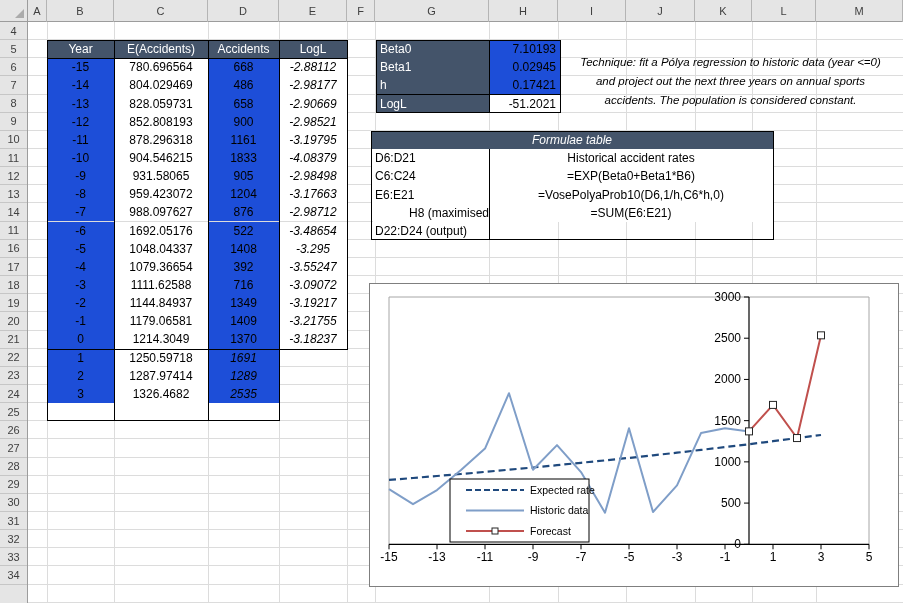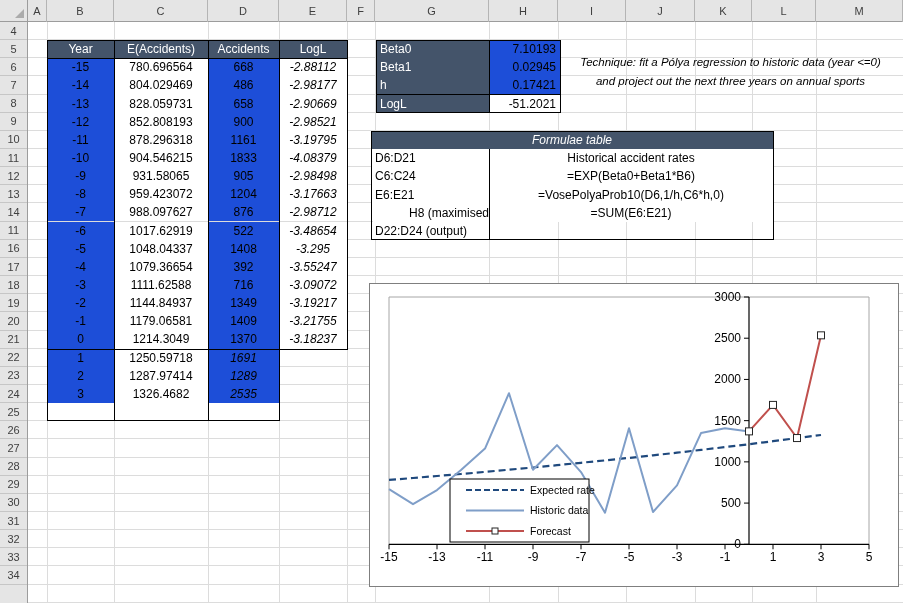--- a/index.html
+++ b/index.html
@@ -159,21 +159,21 @@
       <div class="acell c-center white ital" style="left: 232px; top: 127.05px; width: 68px; height: 18.15px;">-2.98498</div>
       <div class="acell c-center blue" style="left: 0px; top: 145.2px; width: 67px; height: 18.15px;">-8</div>
       <div class="acell c-center white" style="left: 67px; top: 145.2px; width: 94px; height: 18.15px;">959.423072</div>
       <div class="acell c-center blue" style="left: 161px; top: 145.2px; width: 71px; height: 18.15px;">1204</div>
       <div class="acell c-center white ital" style="left: 232px; top: 145.2px; width: 68px; height: 18.15px;">-3.17663</div>
       <div class="acell c-center blue" style="left: 0px; top: 163.35px; width: 67px; height: 18.15px;">-7</div>
       <div class="acell c-center white" style="left: 67px; top: 163.35px; width: 94px; height: 18.15px;">988.097627</div>
       <div class="acell c-center blue" style="left: 161px; top: 163.35px; width: 71px; height: 18.15px;">876</div>
       <div class="acell c-center white ital" style="left: 232px; top: 163.35px; width: 68px; height: 18.15px;">-2.98712</div>
       <div class="acell c-center blue" style="left: 0px; top: 181.5px; width: 67px; height: 18.15px;">-6</div>
-      <div class="acell c-center white" style="left: 67px; top: 181.5px; width: 94px; height: 18.15px;">1017.62919</div>
+      <div class="acell c-center white" style="left: 67px; top: 181.5px; width: 94px; height: 18.15px;">1692.05176</div>
       <div class="acell c-center blue" style="left: 161px; top: 181.5px; width: 71px; height: 18.15px;">522</div>
       <div class="acell c-center white ital" style="left: 232px; top: 181.5px; width: 68px; height: 18.15px;">-3.48654</div>
       <div class="acell c-center blue" style="left: 0px; top: 199.65px; width: 67px; height: 18.15px;">-5</div>
       <div class="acell c-center white" style="left: 67px; top: 199.65px; width: 94px; height: 18.15px;">1048.04337</div>
       <div class="acell c-center blue" style="left: 161px; top: 199.65px; width: 71px; height: 18.15px;">1408</div>
       <div class="acell c-center white ital" style="left: 232px; top: 199.65px; width: 68px; height: 18.15px;">-3.295</div>
       <div class="acell c-center blue" style="left: 0px; top: 217.8px; width: 67px; height: 18.15px;">-4</div>
       <div class="acell c-center white" style="left: 67px; top: 217.8px; width: 94px; height: 18.15px;">1079.36654</div>
       <div class="acell c-center blue" style="left: 161px; top: 217.8px; width: 71px; height: 18.15px;">392</div>
       <div class="acell c-center white ital" style="left: 232px; top: 217.8px; width: 68px; height: 18.15px;">-3.55247</div>
@@ -242,20 +242,21 @@
       <div class="bline" style="left: 0px; top: 0px; width: 1px; height: 108.9px;"></div>
       <div class="bline" style="left: 118px; top: 18.15px; width: 1px; height: 90.75px;"></div>
       <div class="bline" style="left: 402px; top: 0px; width: 1px; height: 108.9px;"></div>
       <div class="bline" style="left: 0px; top: 0px; width: 403px; height: 1px;"></div>
       <div class="bline" style="left: 0px; top: 107.9px; width: 403px; height: 1px;"></div>
     </div>
 
   <div id="technique-note">
       <div style="white-space: nowrap;">Technique: fit a Pólya regression to historic data (year &lt;=0)</div>
       <div style="white-space: nowrap;">and project out the next three years on annual sports</div>
+      <div style="white-space: nowrap;">accidents. The population is considered constant.</div>
     </div>
 
   <div id="chart-box">
       <svg viewBox="0 0 528 302">
         <line x1="19" y1="13" x2="499" y2="13" stroke="#A6A6A6" stroke-width="1"></line>
         <line x1="19" y1="13" x2="19" y2="260.3" stroke="#A6A6A6" stroke-width="1"></line>
         <line x1="499" y1="13" x2="499" y2="260.3" stroke="#A6A6A6" stroke-width="1"></line>
         <line x1="19" y1="260.3" x2="499" y2="260.3" stroke="#000000" stroke-width="1.2"></line>
         <line x1="379" y1="13" x2="379" y2="260.3" stroke="#000000" stroke-width="1.2"></line>
         <line x1="19" y1="260.3" x2="19" y2="265.3" stroke="#000000" stroke-width="1"></line>

